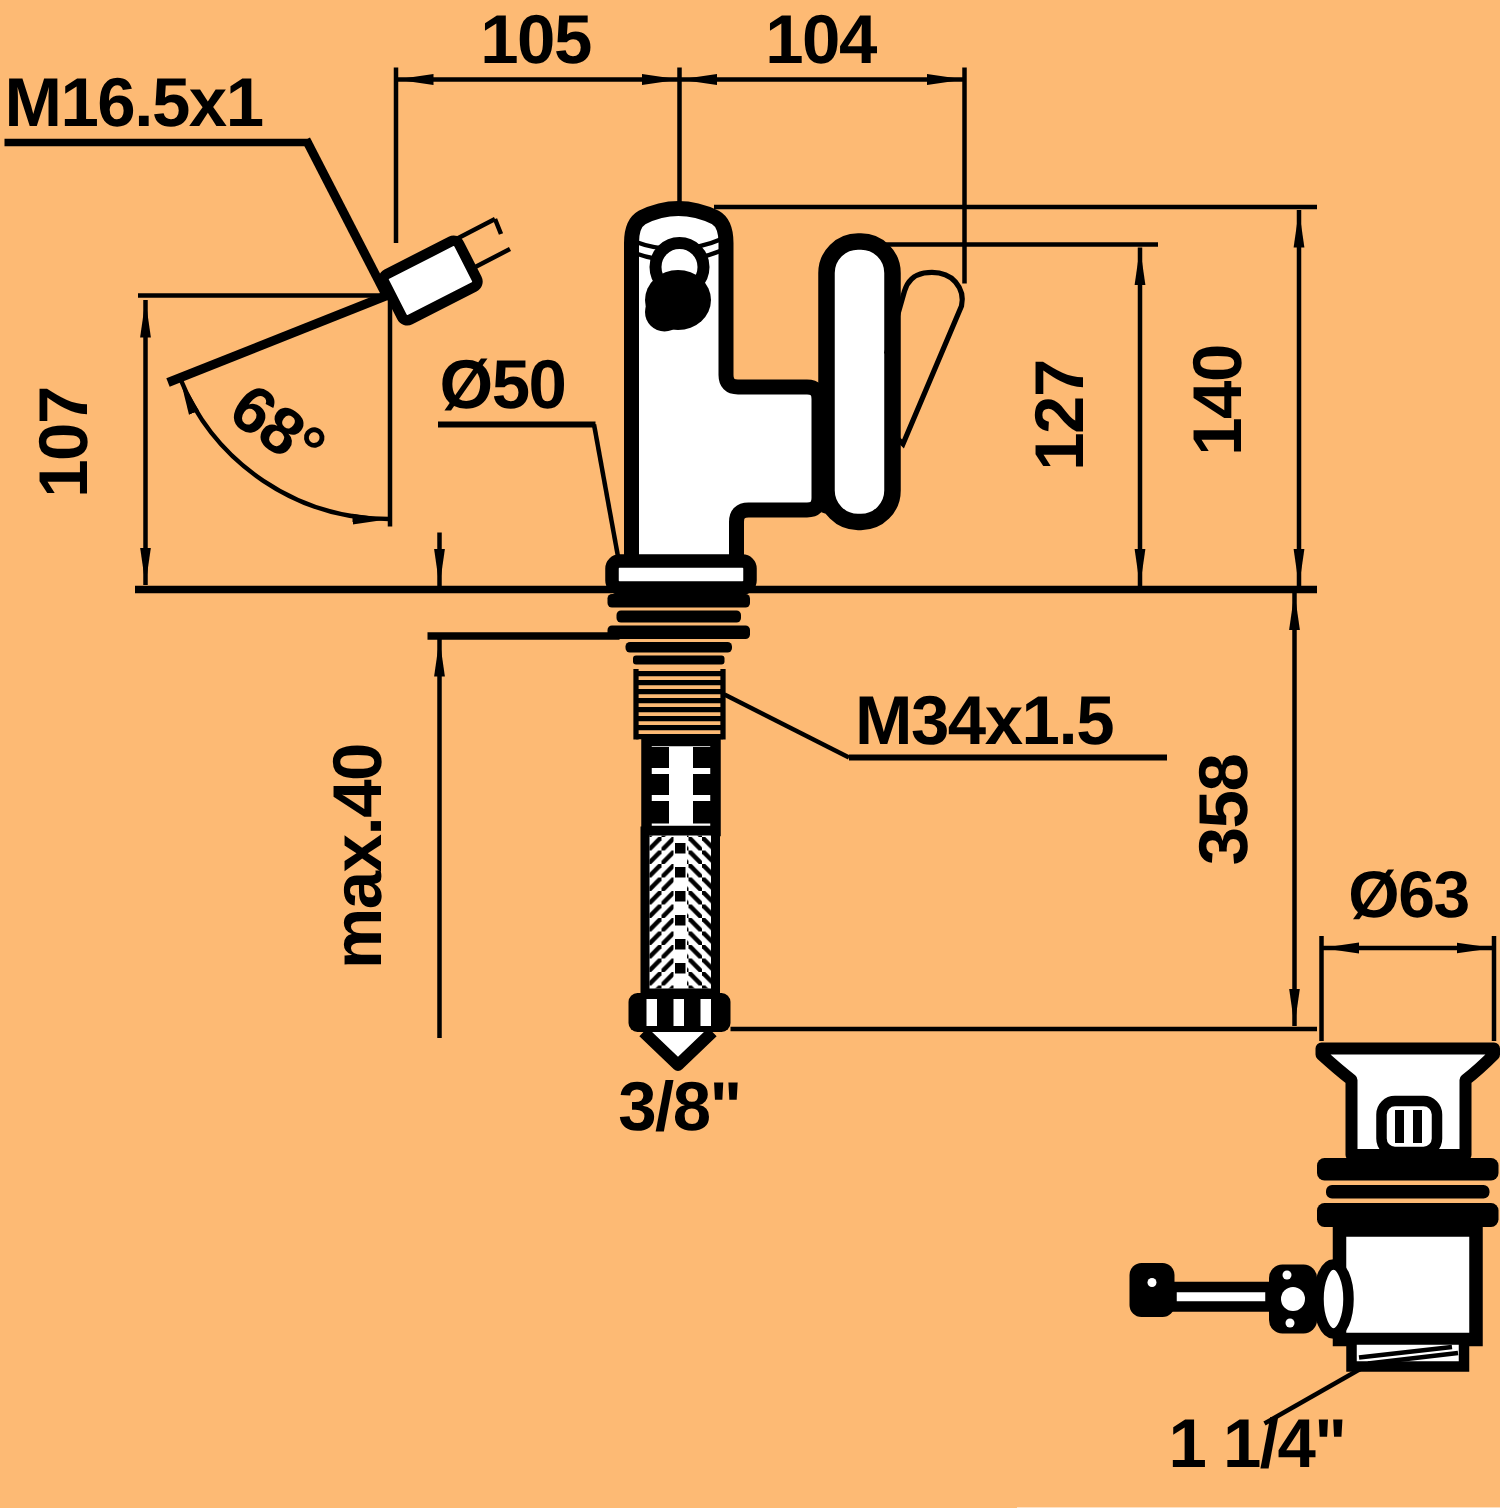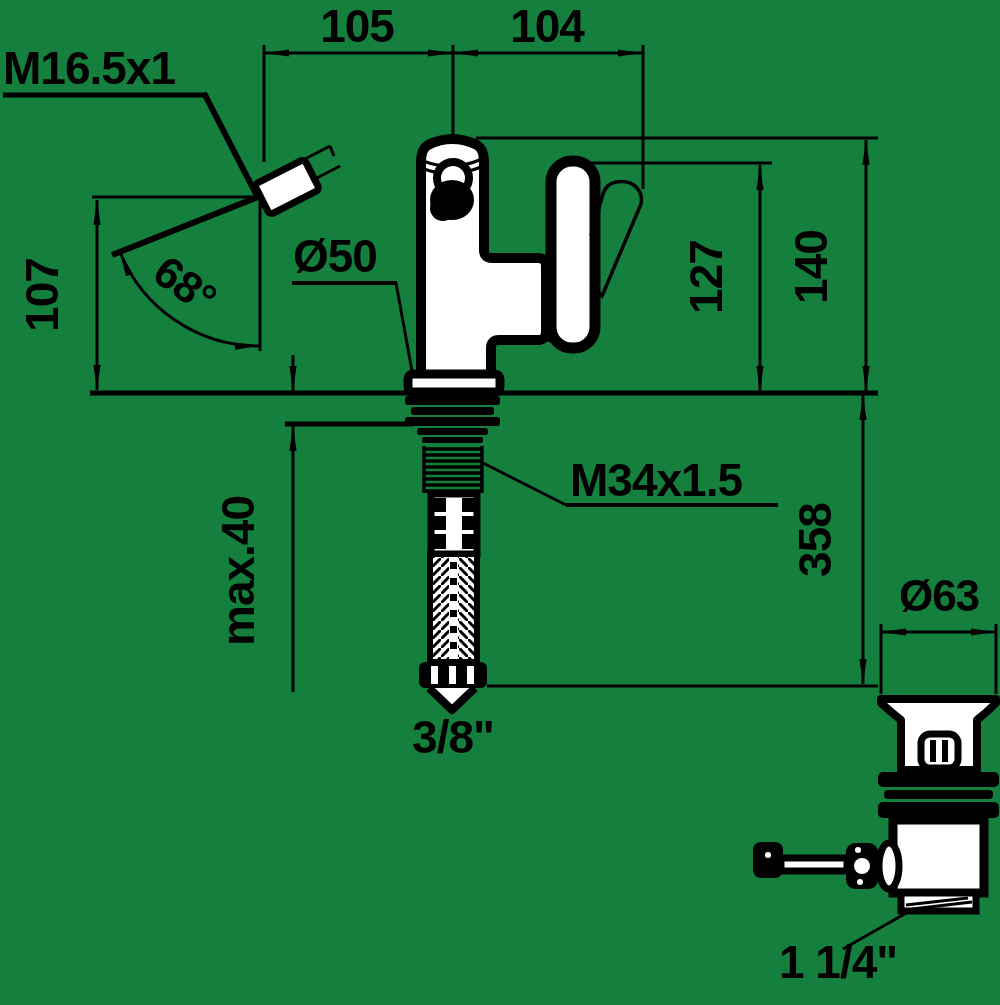--- a/index.html
+++ b/index.html
@@ -1,16 +1,16 @@
 <!DOCTYPE html>
 <html><head>
 <meta charset="utf-8">
 <style>
   html,body{margin:0;padding:0;background:#ffffff;}
-  .stage{position:relative;width:1000px;height:1005px;background:#15803d;overflow:hidden;}
+  .stage{position:relative;width:1000px;height:1005px;background:#fdba74;overflow:hidden;}
   svg{display:block;}
   text{font-family:"Liberation Sans","DejaVu Sans",sans-serif;font-weight:bold;fill:#000;letter-spacing:-1px;}
   .dim-txt{font-size:46px;}
   .dim-txt-sm{font-size:44px;}
 </style>
 </head>
 <body>
 
 <div class="stage">
 <svg width="1000" height="1005" viewBox="0 0 1000 1005">

